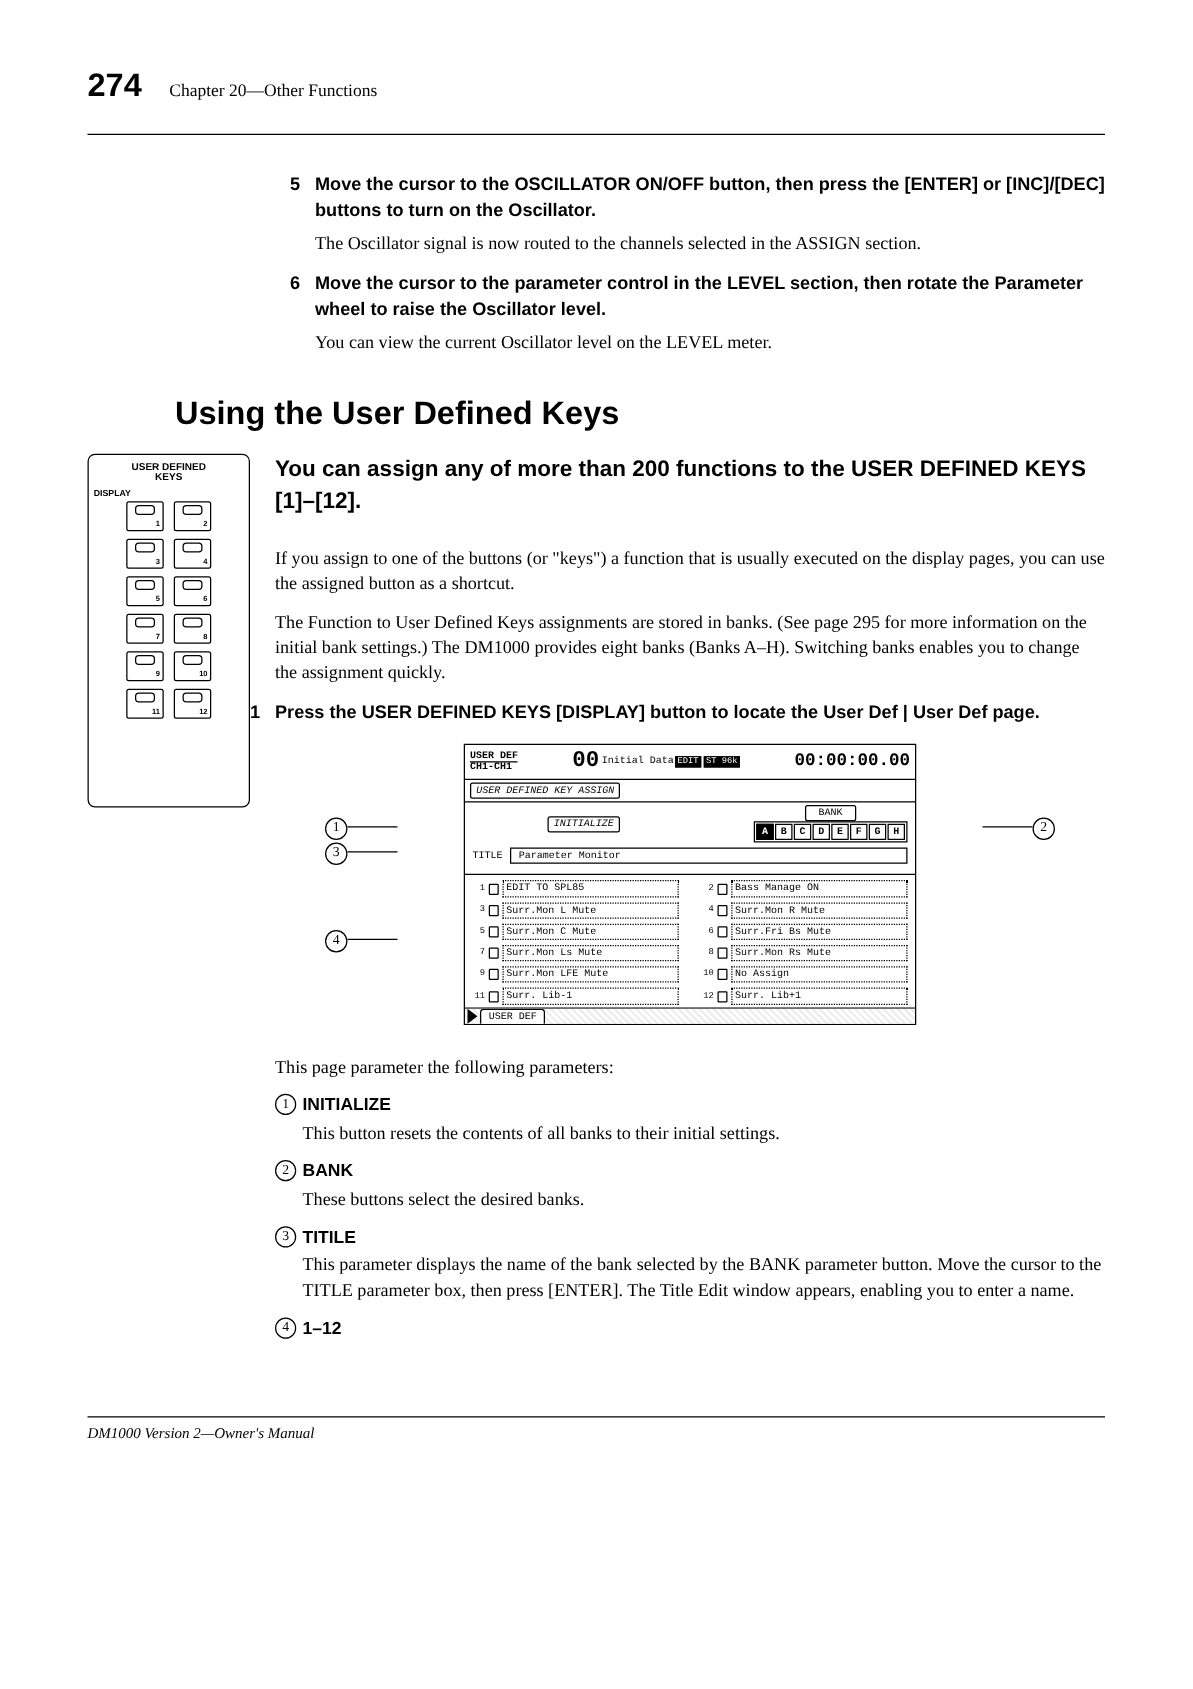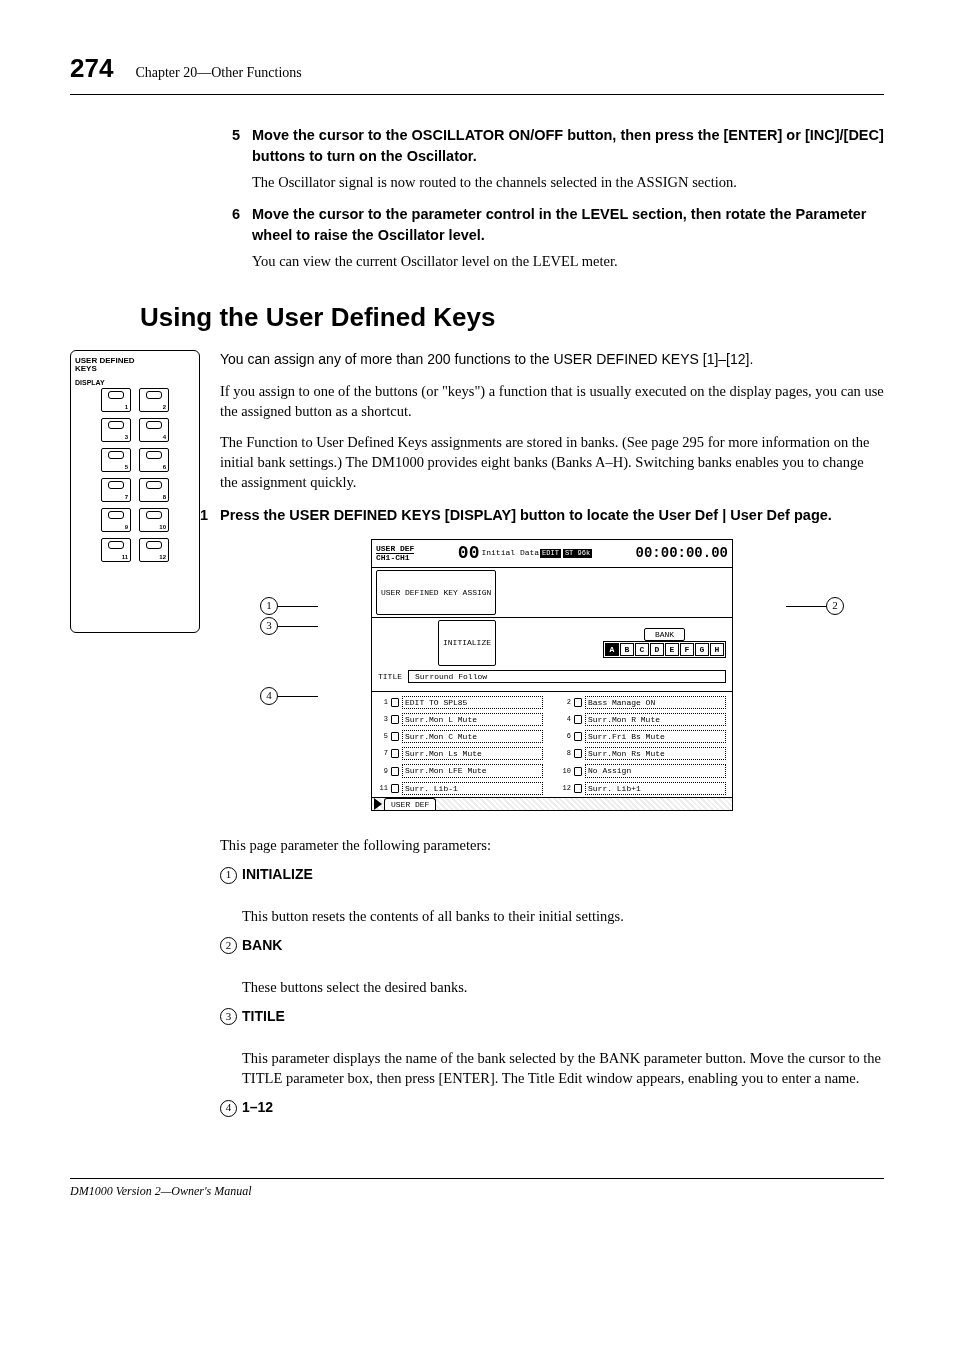--- a/index.html
+++ b/index.html
@@ -5,21 +5,21 @@
   body {
     font-family: Georgia, 'Times New Roman', serif;
     font-size: 14.5px;
     line-height: 1.4;
     margin: 0;
     padding: 50px 70px 50px 70px;
     color: #000;
   }
   .header-line {
     border-bottom: 1px solid #000;
-    padding-bottom: 8px;
+    padding-bottom: 21px;
     margin-bottom: 30px;
     display: flex;
     align-items: baseline;
   }
   .page-num {
     font-size: 26px;
     font-weight: bold;
     font-family: Helvetica, Arial, sans-serif;
     margin-right: 22px;
   }
@@ -70,21 +70,21 @@
   .udk-box {
     border: 1px solid #000;
     border-radius: 6px;
     padding: 6px 4px 70px 4px;
     position: relative;
     background:#fff;
   }
   .udk-title {
     font-size: 8px;
     font-weight: bold;
-    text-align: left;
+    text-align: center;
     line-height: 1.1;
     margin-bottom: 4px;
   }
   .udk-display {
     font-size: 7px;
     font-weight: bold;
   }
   .key-grid {
     display: flex;
     flex-direction: column;
@@ -114,24 +114,24 @@
     border-radius: 3px;
   }
   .key-num {
     position:absolute;
     right: 2px;
     bottom: 0;
     font-size: 6px;
     font-weight: bold;
   }
   .intro-bold {
-    font-weight: normal;
+    font-weight: bold;
     font-family: Helvetica, Arial, sans-serif;
-    font-size: 14px;
-    margin-bottom: 12px;
+    font-size: 18px;
+    margin-bottom: 24px;
   }
   p.body {
     margin: 4px 0 10px 0;
   }
   .screen-wrapper {
     display:flex;
     justify-content:center;
     margin: 14px 0 24px 0;
     position:relative;
   }
@@ -165,21 +165,21 @@
   }
   .scr-time {
     font-size: 14px; font-family: 'Courier New', monospace; font-weight:bold;
   }
   .screen-sub {
     border-bottom: 1px solid #000;
     padding: 2px 4px;
     font-size:8px;
   }
   .scr-btn {
-    display:inline-block; border:1px solid #000; padding: 16px 4px; font-size:8px; border-radius:2px;
+    display:inline-block; border:1px solid #000; padding: 0 4px; font-size:8px; border-radius:2px;font-style:italic;
   }
   .bank-row {
     display:flex; justify-content:space-between; align-items:center; padding: 2px 6px;
   }
   .bank-label {
     border:1px solid #000; font-size:8px; padding:0 10px; border-radius:2px;
   }
   .bank-boxes { display:flex; gap:1px; border:1px solid #000; padding:1px;}
   .bank-box {
     width:12px; height:11px; border:1px solid #000; display:flex; align-items:center; justify-content:center; font-size:8px; font-weight:bold;
@@ -224,21 +224,21 @@
     position:absolute;
     font-family: Georgia, serif;
     font-size:12px;
   }
   .callout .circle {
     display:inline-block; width:16px; height:16px; border:1px solid #000; border-radius:50%; text-align:center; line-height:15px; font-size:11px; background:#fff;
   }
   .callout .line {
     display:inline-block; height:1px; background:#000; vertical-align:middle;
   }
-  .param-section p { margin: 21px 0 10px 22px; }
+  .param-section p { margin: 3px 0 10px 22px; }
   .param-label {
     display:flex; align-items:center; gap:5px; margin-top:8px;
   }
   .param-label .circ {
     width:15px; height:15px; border:1px solid #000; border-radius:50%; display:flex; align-items:center; justify-content:center; font-size:11px;
   }
   .param-label .plabel {
     font-weight:bold; font-family: Helvetica, Arial, sans-serif; font-size:14px;
   }
   .footer {
@@ -393,21 +393,21 @@
               <span class="bank-box">D</span>
               <span class="bank-box">E</span>
               <span class="bank-box">F</span>
               <span class="bank-box">G</span>
               <span class="bank-box">H</span>
             </div>
           </div>
         </div>
         <div class="title-row">
           <span style="font-size:8px;">TITLE</span>
-          <span class="title-field">Surround Follow</span>
+          <span class="title-field">Parameter Monitor</span>
         </div>
         <div class="assign-area" id="assign-area">
             <div class="assign-item">
               <span class="num">1</span>
               <span class="icon"></span>
               <span class="assign-field">EDIT TO SPL85</span>
             </div>
             <div class="assign-item">
               <span class="num">2</span>
               <span class="icon"></span>

